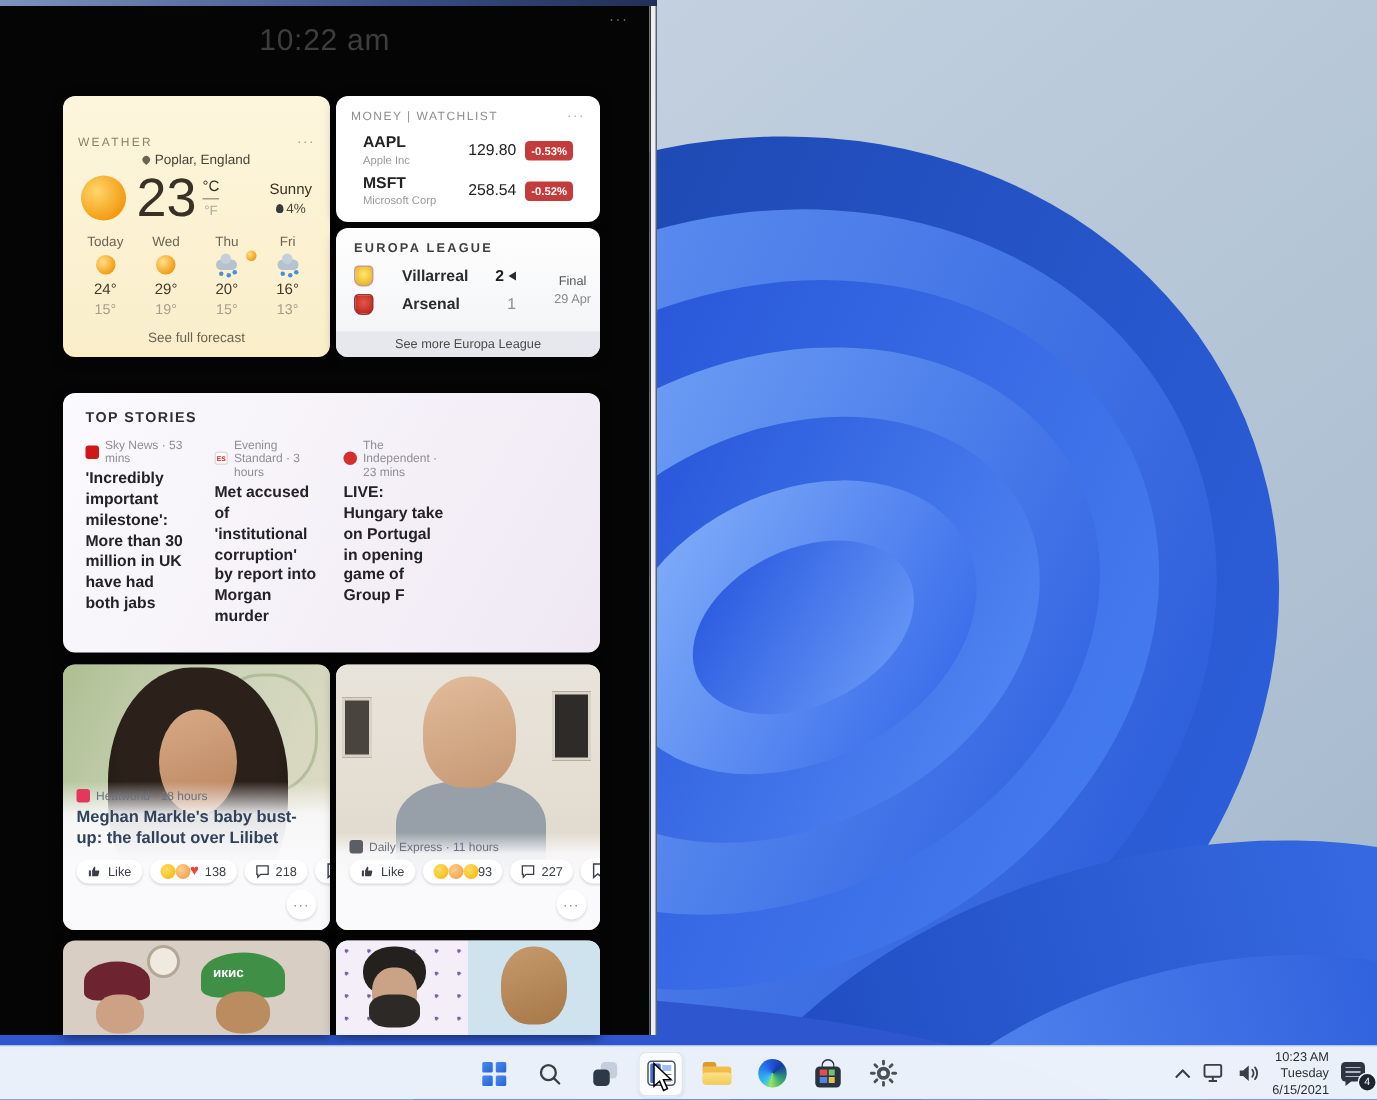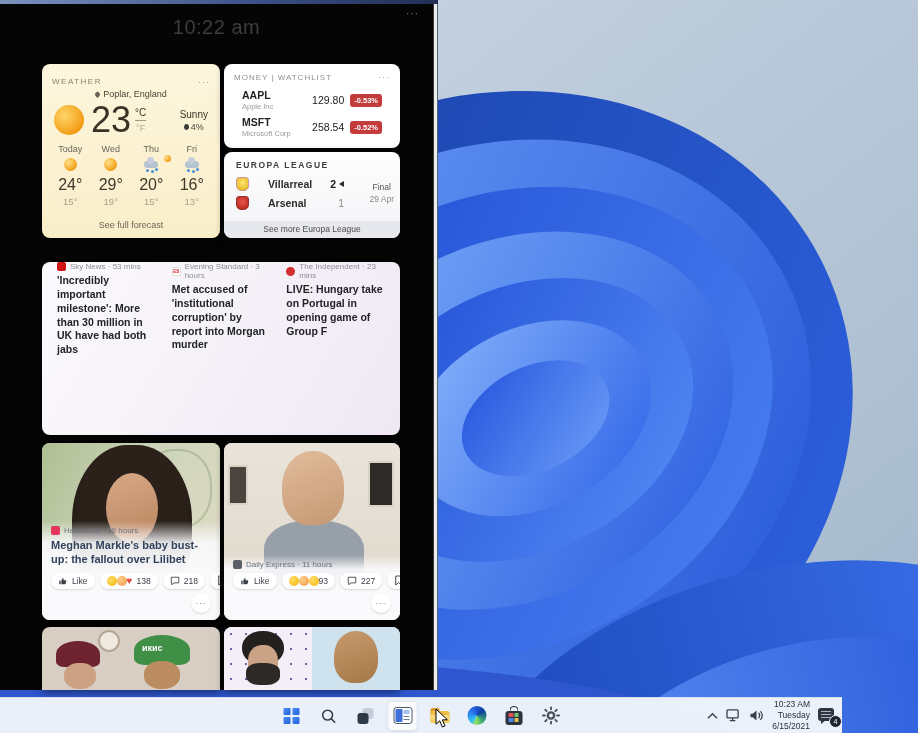--- a/index.html
+++ b/index.html
@@ -18,21 +18,21 @@
   .panel-scrollbar { position:absolute; left:433px; top:4px; width:5px; height:686px;
     background:#ededed; border-left:1px solid #3a3a3a; border-right:1px solid #55657a; z-index:7; }
   .panel-time { position:absolute; top:16px; left:0; width:433px; text-align:center;
     font-size:20px; color:#3d3d3d; letter-spacing:.5px; }
   .panel-menu { position:absolute; top:8px; right:14px; color:#7a7a7a; font-size:10px; letter-spacing:1px; }
 
   .card { position:absolute; border-radius:8px; overflow:hidden; box-shadow:0 2px 8px rgba(0,0,0,.5); }
 
   
   .weather { left:42px; top:64px; width:178px; height:174px; background:linear-gradient(#fdf6dd,#faeec9); }
-  .w-head { display:flex; justify-content:space-between; align-items:flex-start; padding:13px 10px 0; }
+  .w-head { display:flex; justify-content:space-between; align-items:flex-end; padding:25px 10px 0; }
   .w-title { font-size:8px; letter-spacing:1.5px; color:#8a8068; }
   .w-menu { font-size:9px; color:#a79c85; letter-spacing:1px; }
   .w-loc { text-align:center; font-size:9px; color:#4a4438; margin-top:2px; }
   .pin { display:inline-block; width:5px; height:5px; background:#6b6355; border-radius:50% 50% 50% 0;
     transform:rotate(-45deg); margin-right:3px; }
   .w-main { display:flex; align-items:center; padding:3px 12px 0; }
   .big-sun { width:30px; height:30px; border-radius:50%;
     background:radial-gradient(circle at 35% 35%, #ffd66b, #f2990f 75%); margin-right:7px; flex:none; }
   .w-temp { font-size:36px; color:#3a3126; line-height:1; }
   .w-units { margin-left:4px; text-align:center; }
@@ -47,21 +47,21 @@
   .w-dname { font-size:9px; color:#6b6355; margin-bottom:3px; }
   .ficon { height:15px; display:flex; align-items:center; justify-content:center; position:relative; }
   .fsun { width:13px; height:13px; border-radius:50%;
     background:radial-gradient(circle at 35% 35%, #ffe08a, #f2990f 75%); }
   .fcloud { width:14px; height:7px; background:#b6c2cf; border-radius:6px; position:relative; }
   .fcloud::before { content:""; position:absolute; left:3px; top:-4px; width:7px; height:7px; background:#c4cfdb; border-radius:50%; }
   .fcloud.rain::after { content:""; position:absolute; left:2px; bottom:-4px; width:3px; height:3px;
     background:#4a90d9; border-radius:50%; box-shadow:5px 1px 0 #4a90d9, 9px -1px 0 #4a90d9; }
   .fsun-sm { position:absolute; right:1px; top:-2px; width:7px; height:7px; border-radius:50%;
     background:radial-gradient(circle at 35% 35%, #ffe08a, #f2990f 75%); }
-  .w-hi { font-size:16px; color:#3f382c; margin-top:4px; }
+  .w-hi { font-size:10px; color:#3f382c; margin-top:4px; }
   .w-lo { font-size:9.5px; color:#a79f8d; margin-top:2px; }
   .w-footer { position:absolute; bottom:8px; left:0; width:100%; text-align:center; font-size:9px; color:#6b6355; }
 
   
   .money { left:224px; top:64px; width:176px; height:84px; background:#ffffff; }
   .m-head { display:flex; justify-content:space-between; align-items:center; padding:8px 10px 5px; }
   .m-title { font-size:8px; letter-spacing:1px; color:#8e8e8e; }
   .m-menu { font-size:9px; color:#aaa; letter-spacing:1px; }
   .m-row { display:flex; align-items:center; padding:2px 18px 3px; }
   .m-id { width:72px; }
@@ -87,21 +87,21 @@
   .s-status { position:absolute; right:6px; top:8px; text-align:center; }
   .s-final { font-size:8.5px; color:#555; }
   .s-date { font-size:8.5px; color:#8a8a8a; margin-top:2px; }
   .s-footer { position:absolute; bottom:0; left:0; right:0; height:17px; background:#e6e8ed;
     text-align:center; font-size:8.5px; color:#4a4a4a; line-height:17px; }
 
   
   .stories { left:42px; top:262px; width:358px; height:173px;
     background:linear-gradient(120deg,#fbfafd,#efe8f3); }
   .ts-title { padding:11px 15px 8px; font-size:9.5px; font-weight:bold; letter-spacing:1px; color:#2e2e2e; }
-  .ts-grid { display:grid; grid-template-columns:1fr 1fr 1fr; column-gap:16px; row-gap:13px; padding:0 15px; }
+  .ts-grid { display:grid; grid-template-columns:1fr 1fr 1fr 1fr; column-gap:16px; row-gap:13px; padding:0 15px; }
   .story-meta { display:flex; align-items:center; gap:4px; font-size:8px; color:#8e8e95; margin-bottom:3px; }
   .slogo { width:9px; height:9px; border-radius:2px; flex:none; display:flex; align-items:center;
     justify-content:center; color:#fff; font-size:5px; font-weight:bold; }
   .slogo.sky { background:#cf1717; }
   .slogo.guardian { background:#052962; border-radius:50%; }
   .slogo.es { background:#fff; color:#d11; border:.5px solid #ddd; font-size:4.5px; }
   .slogo.indy { background:#d32f2f; border-radius:50%; }
   .story-hl { font-size:10.5px; font-weight:600; color:#222228; line-height:1.32; }
 
   
@@ -157,21 +157,21 @@
     background-image:radial-gradient(circle 3px at 7px 7px, #7b5ea7 40%, transparent 42%);
     background-size:15px 15px; }
   .pB-hair { position:absolute; left:18px; top:4px; width:42px; height:34px; background:#23201e; border-radius:48%; }
   .pB-face { position:absolute; left:24px; top:18px; width:30px; height:34px; background:#caa286; border-radius:45%; }
   .pB-beard { position:absolute; left:22px; top:36px; width:34px; height:22px; background:#2c2926; border-radius:40%; }
   .pB-right { width:50%; height:100%; position:relative; background:#cfe3ef; }
   .pB-head2 { position:absolute; left:22px; top:4px; width:44px; height:52px;
     background:linear-gradient(160deg,#c79a6e,#a67847); border-radius:48% 48% 42% 42%; }
 
   
-  .taskbar { position:absolute; left:0; bottom:0; width:842px; height:36px;
+  .taskbar { position:absolute; left:0; bottom:0; width:918px; height:36px;
     background:rgba(241,245,251,.97); border-top:1px solid #d9dfe8; z-index:10; }
   .tb-center { position:absolute; left:50%; top:0; transform:translateX(-50%); height:100%;
     display:flex; gap:7px; align-items:center; }
   .tb-btn { width:30px; height:30px; border-radius:5px; display:flex; align-items:center; justify-content:center; }
   .tb-btn.active { background:#fbfcfe; box-shadow:inset 0 0 0 1px #e0e6ee, 0 1px 2px rgba(0,0,0,.08); }
   .ico-start { width:16px; height:16px; display:grid; grid-template-columns:1fr 1fr; grid-template-rows:1fr 1fr; gap:2px; }
   .ico-start span { background:linear-gradient(135deg,#4a8af4,#2563d8); border-radius:1px; }
   .ico-tv { position:relative; width:16px; height:16px; }
   .ico-tv .back { position:absolute; right:0; top:0; width:11px; height:11px; background:#c6cedb; border-radius:3px; }
   .ico-tv .front { position:absolute; left:0; bottom:0; width:11px; height:11px; background:#2e3947; border-radius:3px; }
@@ -371,20 +371,21 @@
       </div>
       <div class="s-status">
         <div class="s-final">Final</div>
         <div class="s-date">29 Apr</div>
       </div>
     </div>
     <div class="s-footer">See more Europa League</div>
   </div>
 
   <div class="card stories">
+    <div class="ts-title">TOP STORIES</div>
     <div class="ts-grid">
       <div class="story">
         <div class="story-meta">
             <span class="slogo sky"></span>
             <span>Sky News · 53 mins</span>
           </div>
         <div class="story-hl">'Incredibly important milestone': More than 30 million in UK have had both jabs</div>
       </div>
       <div class="story">
         <div class="story-meta">

